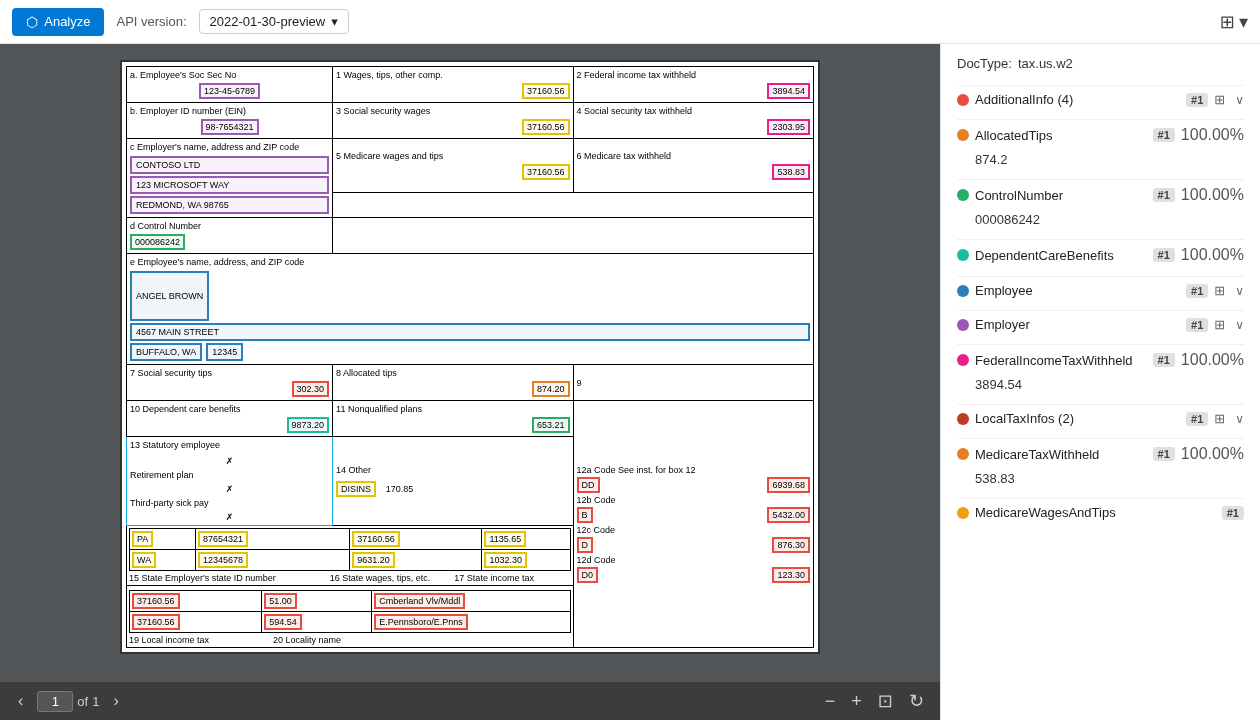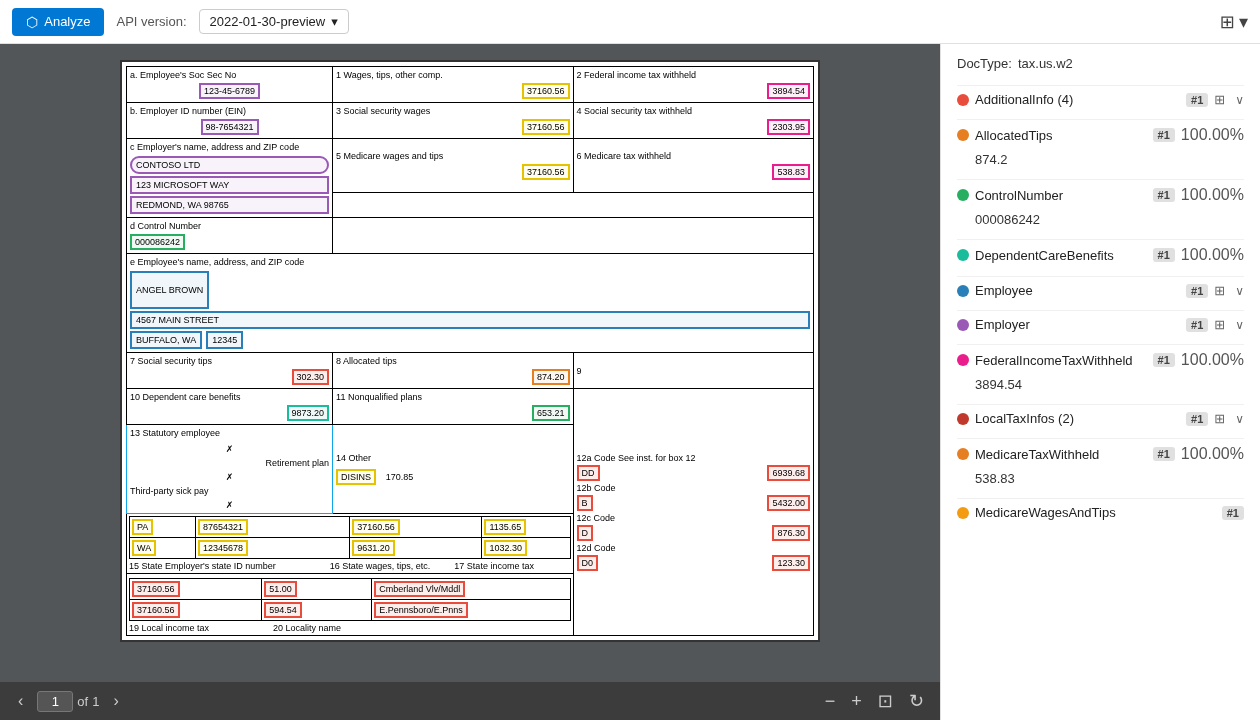--- a/index.html
+++ b/index.html
@@ -186,21 +186,21 @@
               <div class="label">4 Social security tax withheld</div>
               <div style="text-align:right;margin-top:3px;">
                 <span class="w2-cell-val hl-pink">2303.95</span>
               </div>
             </td>
           </tr>
           <tr>
             <td style="border:1px solid #000;padding:3px;" rowspan="2">
               <div class="label">c Employer's name, address and ZIP code</div>
               <div style="margin-top:4px;">
-                <div class="w2-cell-val hl-purple" style="padding:2px 4px;display:block;margin-bottom:2px;border-radius:9px;">CONTOSO LTD</div>
+                <div class="w2-cell-val hl-purple" style="padding:2px 4px;display:block;margin-bottom:2px;">CONTOSO LTD</div>
                 <div class="w2-cell-val hl-purple" style="padding:2px 4px;display:block;margin-bottom:2px;">123 MICROSOFT WAY</div>
                 <div class="w2-cell-val hl-purple" style="padding:2px 4px;display:block;">REDMOND, WA 98765</div>
               </div>
             </td>
             <td style="border:1px solid #000;padding:3px;">
               <div class="label">5 Medicare wages and tips</div>
               <div style="text-align:right;margin-top:3px;">
                 <span class="w2-cell-val hl-yellow">37160.56</span>
               </div>
             </td>
@@ -222,21 +222,21 @@
                 <span class="w2-cell-val hl-green">000086242</span>
               </div>
             </td>
             <td style="border:1px solid #000;padding:3px;" colspan="2">&nbsp;</td>
           </tr>
 
           <tr>
             <td style="border:1px solid #000;padding:3px;" colspan="3">
               <div class="label">e Employee's name, address, and ZIP code</div>
               <div style="margin-top:4px;">
-                <div class="w2-cell-val hl-blue" style="padding:12px 4px;display:inline-block;margin-bottom:2px;">ANGEL BROWN</div>
+                <div class="w2-cell-val hl-blue" style="padding:18px 4px;display:inline-block;margin-bottom:2px;">ANGEL BROWN</div>
                 <div class="w2-cell-val hl-blue" style="padding:2px 4px;display:block;margin-bottom:2px;">4567 MAIN STREET</div>
                 <div style="display:flex;gap:4px;">
                   <span class="w2-cell-val hl-blue" style="padding:2px 4px;">BUFFALO, WA</span>
                   <span class="w2-cell-val hl-blue" style="padding:2px 4px;">12345</span>
                 </div>
               </div>
             </td>
           </tr>
 
           <tr>
@@ -296,21 +296,21 @@
               </div>
             </td>
           </tr>
 
           <tr>
             <td style="border:1px solid #0ea5e9;padding:3px;">
               <div class="label">13 Statutory employee</div>
               <div style="text-align:center;margin-top:6px;">
                 <span>✗</span>
               </div>
-              <div style="margin-top:4px;text-align:right;" class="label">Retirement plan</div>
+              <div style="margin-top:4px;" class="label">Retirement plan</div>
               <div style="text-align:center;margin-top:4px;">
                 <span>✗</span>
               </div>
               <div style="margin-top:4px;" class="label">Third-party sick pay</div>
               <div style="text-align:center;margin-top:4px;">
                 <span>✗</span>
               </div>
             </td>
             <td style="border:1px solid #000;padding:3px;">
               <div class="label">14 Other</div>

